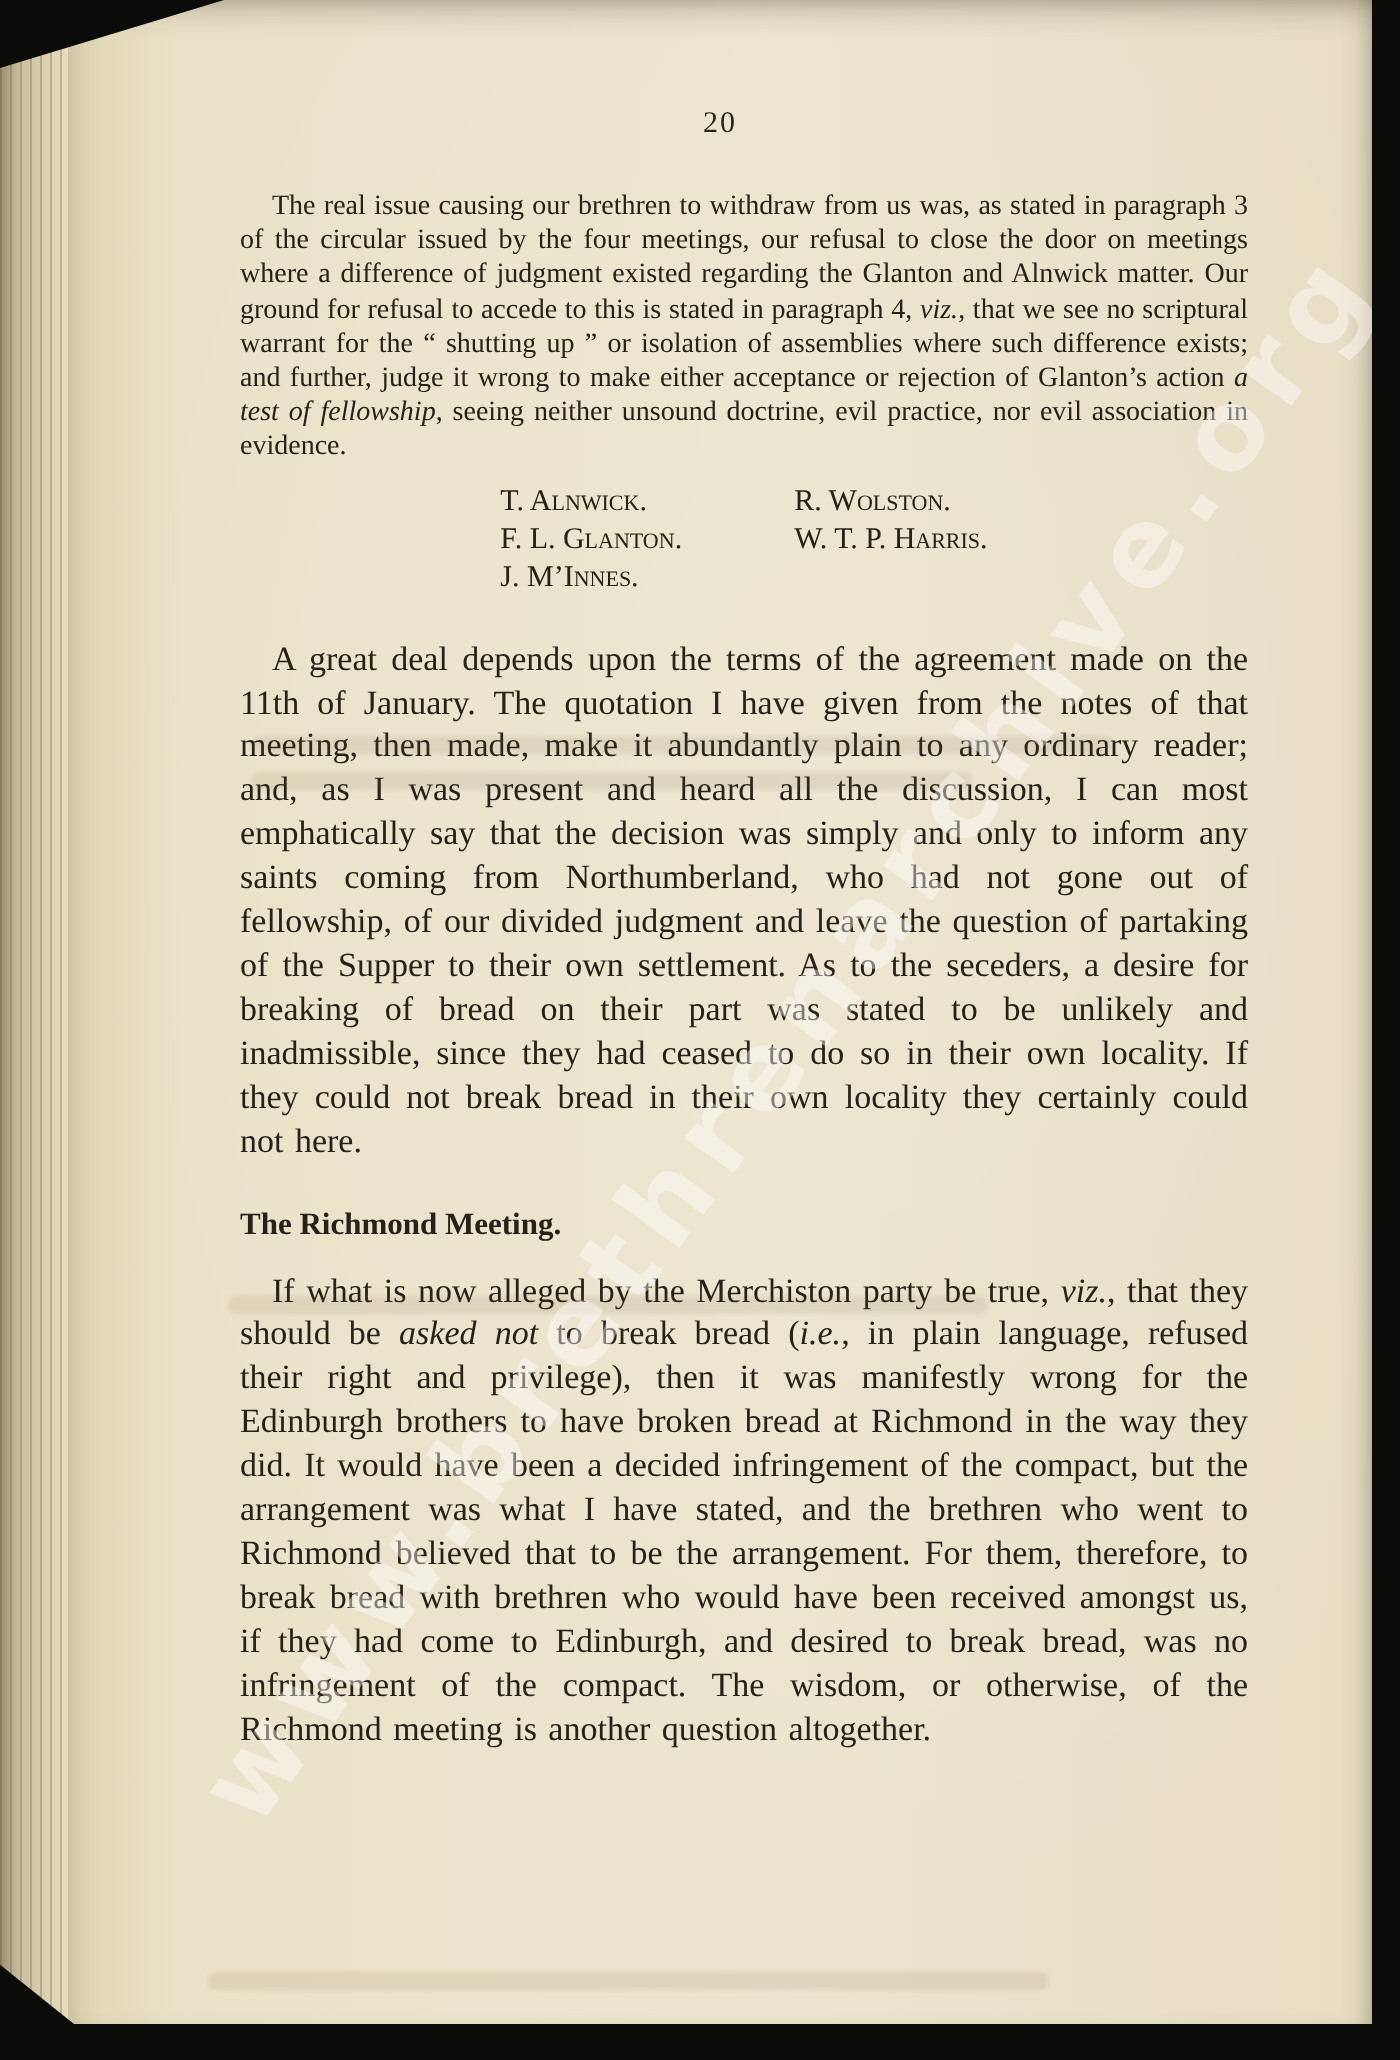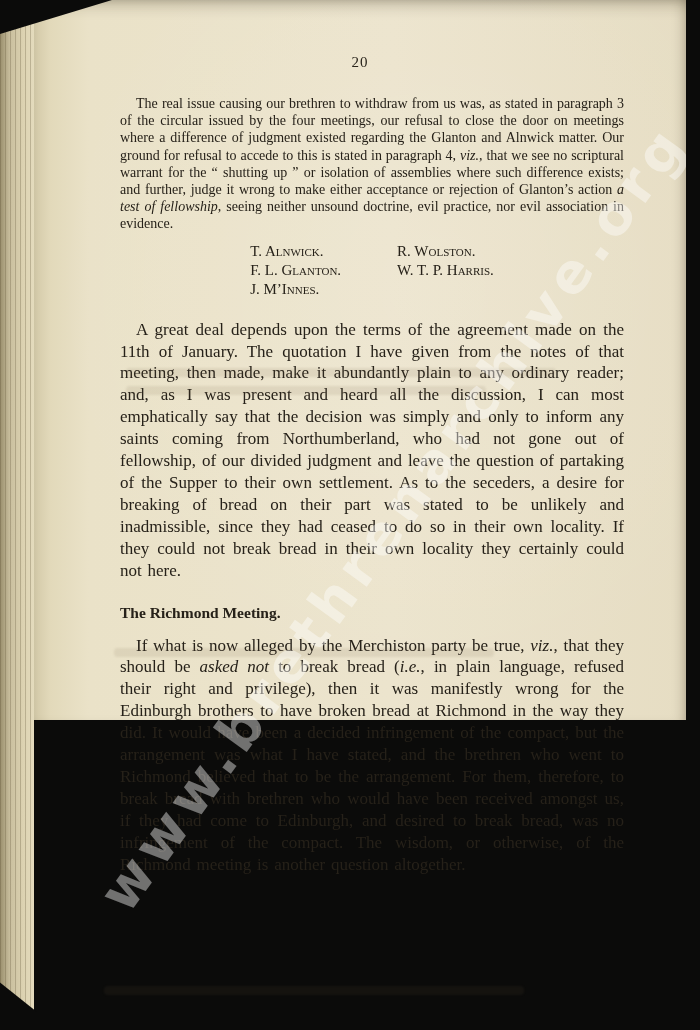--- a/index.html
+++ b/index.html
@@ -11,21 +11,21 @@
   .scan{position:absolute;inset:0;}
   
   .edge-stack{
     position:absolute;left:0;top:4px;width:34px;height:1012px;
     background:
       repeating-linear-gradient(90deg, rgba(90,78,50,.28) 0 1px, rgba(0,0,0,0) 1px 5px),
       linear-gradient(90deg,#9a8f6d 0,#c9bf9e 10px,#ddd3b2 24px,#e4dbbd 34px);
   }
   
   .page{
-    position:absolute;left:34px;top:0;width:652px;height:720px;
+    position:absolute;left:34px;top:0;width:652px;height:1012px;
     background:
       radial-gradient(ellipse at 60% 40%, rgba(255,255,255,.10), rgba(0,0,0,0) 70%),
       linear-gradient(90deg,#d3c9a8 0,#e2d9ba 16px,#eae2c8 55px,#ece4cd 55%,#e6ddc3 100%);
     box-shadow:inset 0 14px 18px -14px rgba(40,30,10,.45), inset -10px 0 14px -10px rgba(40,30,10,.35);
   }
   .page-number{
     text-align:center;padding-top:54px;font-size:15px;letter-spacing:1px;color:#2a251c;
   }
   .textcol{
     margin:24px 62px 0 86px;color:#262119;

